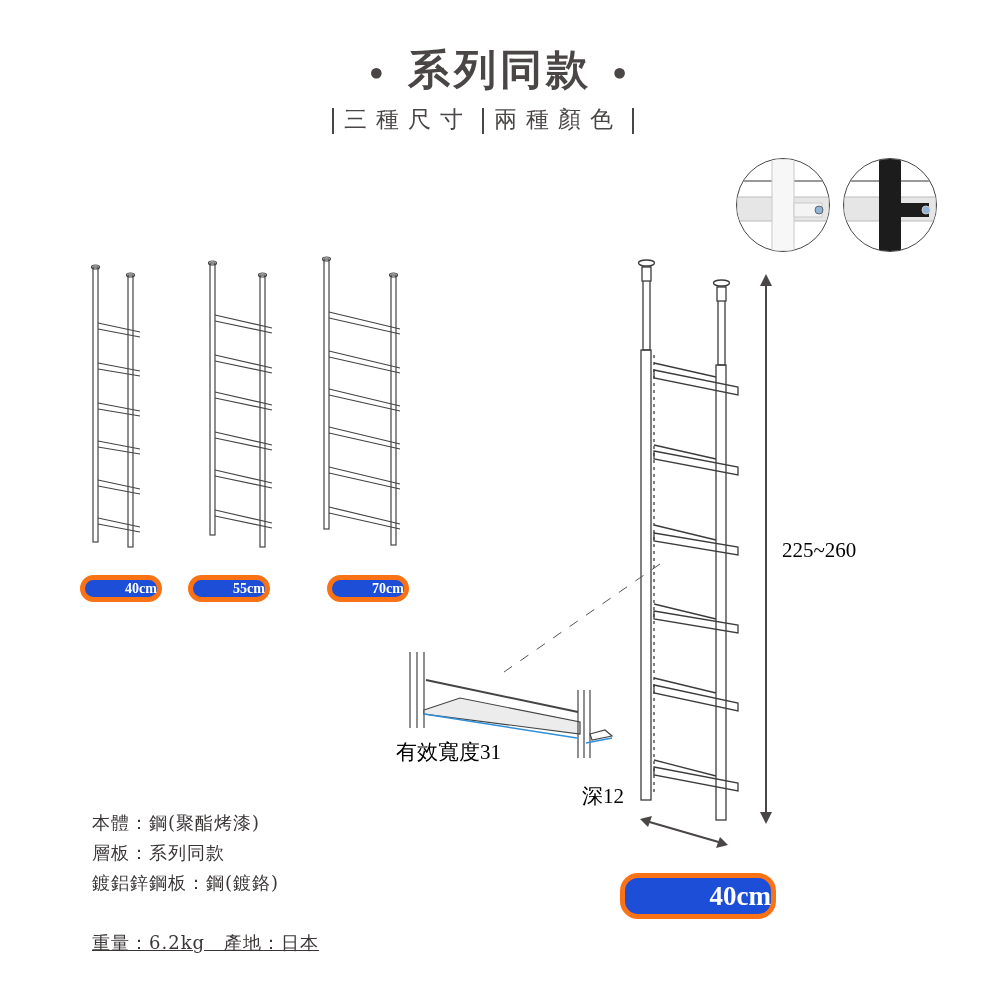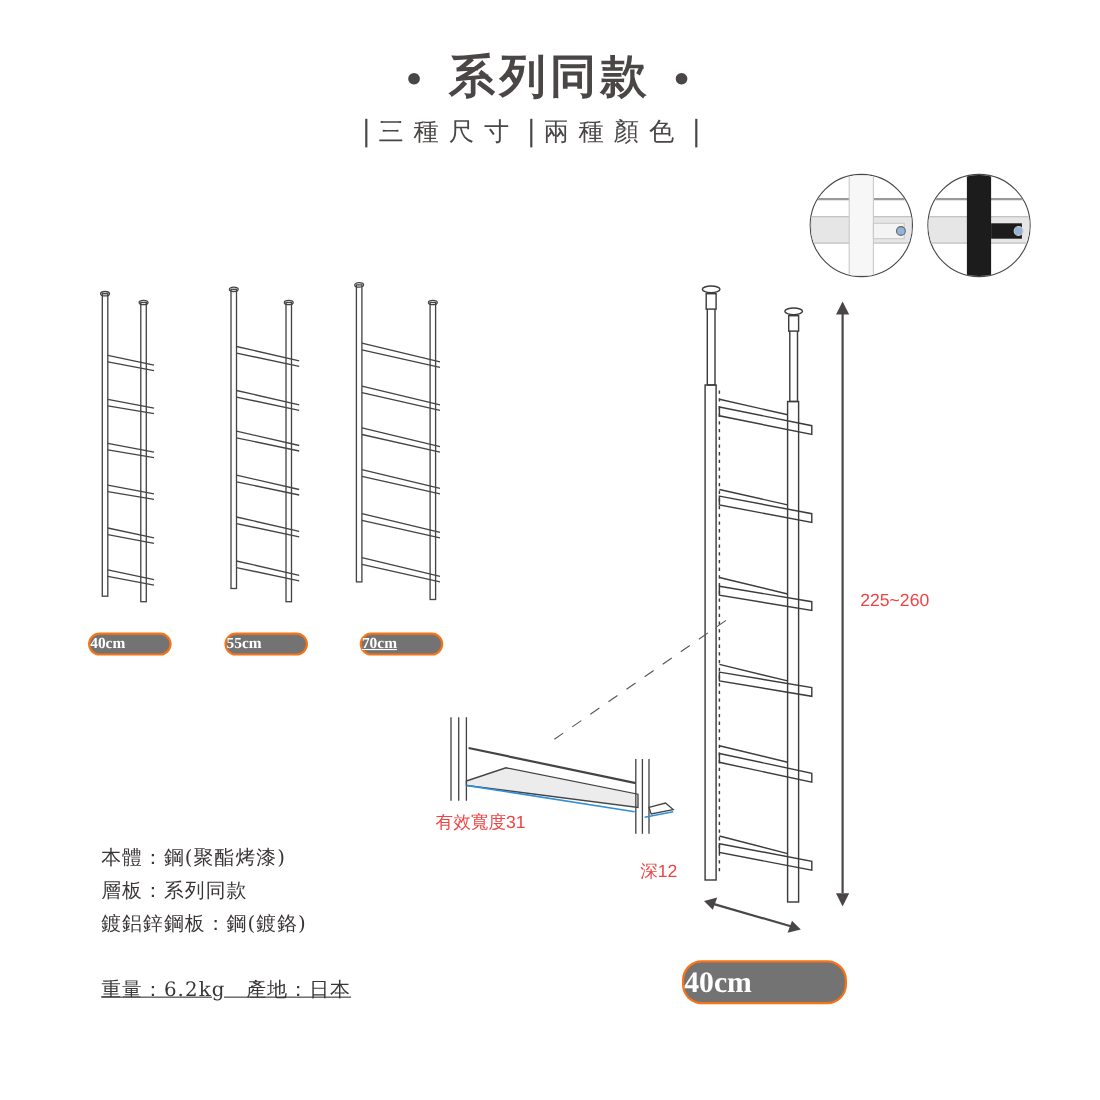--- a/index.html
+++ b/index.html
@@ -6,26 +6,26 @@
   body { width:1000px; height:1000px; position:relative; overflow:hidden;
          font-family:"DejaVu Serif", "Liberation Serif", serif; color:#3f3b3b; }
   .abs { position:absolute; }
   .title { left:0; top:42px; width:1000px; text-align:center; font-size:42px; font-weight:bold;
            color:#4a4646; letter-spacing:4px; }
   .title .dot { font-size:30px; vertical-align:middle; margin:0 18px; }
   .subtitle { left:0; top:104px; width:966px; text-align:center; font-size:23px; color:#4a4646;
               letter-spacing:9px; font-family:"DejaVu Sans", sans-serif; }
   .subtitle .bar { display:inline-block; width:2px; height:26px; background:#4a4646; vertical-align:middle;
                    margin:0 10px; }
-  .pill { background:#737373; color:#fff; border-radius:14px; text-align:left; font-weight:bold;
-          font-family:"Liberation Serif", serif; border:2px solid #f97316; }
+  .pill { background:#1d4ed8; color:#fff; border-radius:14px; text-align:right; font-weight:bold;
+          font-family:"Liberation Serif", serif; border:5px solid #f97316; }
   .pill.small { height:17px; line-height:17px; width:72px; font-size:14px; top:575px; }
   .pill.big { left:620px; top:873px; width:146px; height:36px; line-height:36px; font-size:27px; border-radius:18px; }
-  .spec { left:92px; font-size:18px; color:#3a3636; letter-spacing:1px; }
-  .dim-label { font-size:16px; color:#ef4444; font-family:Liberation Sans, sans-serif; }
+  .spec { left:92px; font-size:18px; color:#3a3636; letter-spacing:1px;margin-top:44px; }
+  .dim-label { font-size:21px; color:#000000; font-family:Liberation Serif, serif; }
   .circle { width:92px; height:92px; border-radius:50%; border:1.5px solid #4a4646; overflow:hidden; top:158px; }
   svg { position:absolute; overflow:visible; }
 </style>
 </head>
 <body>
 
 <div class="abs title">
   <span class="dot">•</span><span>系列同款</span><span class="dot">•</span>
 </div>
 <div class="abs subtitle">
@@ -77,22 +77,22 @@
       <rect x="331" y="20" width="5" height="270"></rect>
       <ellipse cx="266.5" cy="4" rx="4" ry="2"></ellipse>
       <ellipse cx="333.5" cy="20" rx="4" ry="2"></ellipse>
       <path d="M269 57 L340 74 M269 96 L340 113 M269 134 L340 151 M269 172 L340 189 M269 212 L340 229 M269 252 L340 269"></path>
       <path d="M269 63 L340 79 M269 102 L340 118 M269 140 L340 156 M269 178 L340 194 M269 218 L340 234 M269 258 L340 274"></path>
     </g>
   </g>
 </svg>
 
 <div class="abs pill small" style="left:80px;">40cm</div>
-<div class="abs pill small" style="left:204px;">55cm</div>
-<div class="abs pill small" style="left:327px;text-decoration:underline;">70cm</div>
+<div class="abs pill small" style="left:188px;">55cm</div>
+<div class="abs pill small" style="left:327px;">70cm</div>
 
 <svg width="200" height="600" style="left:630px;top:255px">
   <g fill="none" stroke="#3c3c3c" stroke-width="1.3">
     <rect x="13" y="10" width="7" height="85"></rect>
     <ellipse cx="16.5" cy="8" rx="8" ry="3" fill="#fff"></ellipse>
     <rect x="12" y="12" width="9" height="14" fill="#fff"></rect>
     <rect x="88" y="30" width="7" height="80"></rect>
     <ellipse cx="91.5" cy="28" rx="8" ry="3" fill="#fff"></ellipse>
     <rect x="87" y="32" width="9" height="14" fill="#fff"></rect>
     <rect x="11" y="95" width="10" height="450"></rect>

